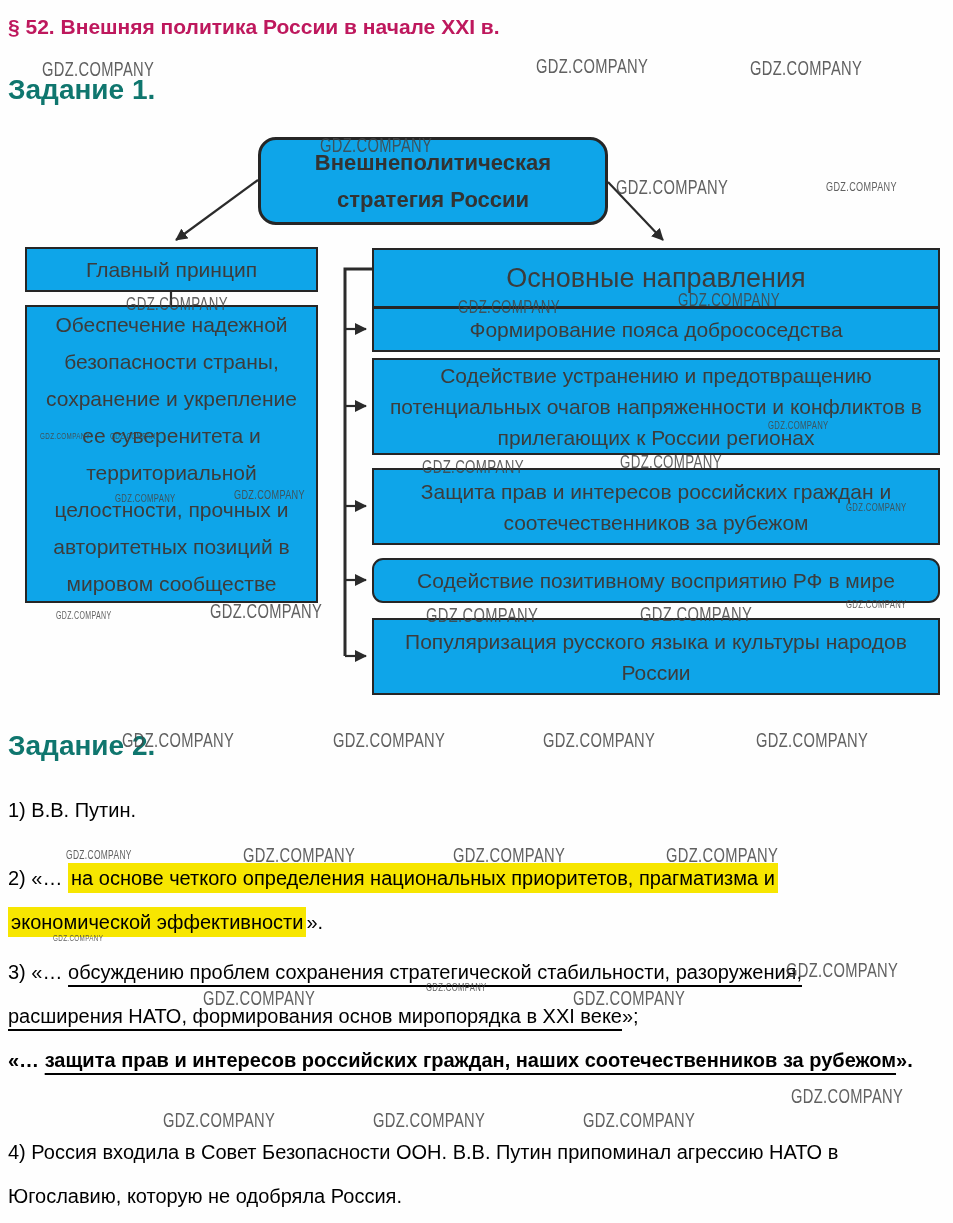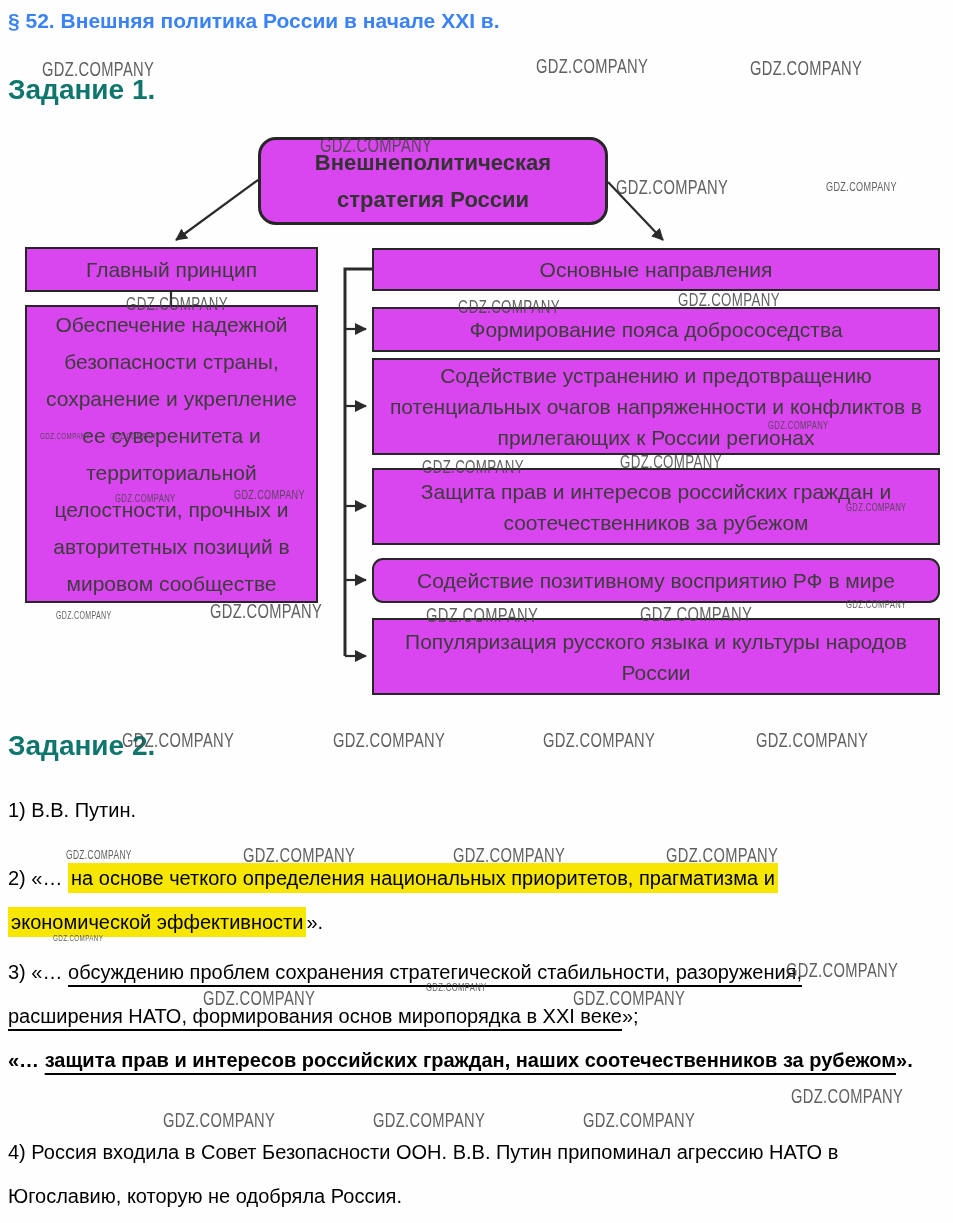--- a/index.html
+++ b/index.html
@@ -2,35 +2,35 @@
 <html style="--hl: #f7e600;"><head>
 <meta charset="utf-8">
 <style>
   html,body{margin:0;padding:0;background:#ffffff;}
   .page{
     position:relative;width:953px;height:1223px;background:#fefefe;overflow:hidden;
     font-family:"Liberation Sans", sans-serif;color:#1c1c1c;
   }
   svg.connectors{position:absolute;left:0;top:0;z-index:1;pointer-events:none;}
 
-  .title{position:absolute;left:8px;top:9px;margin:0;font-size:21px;font-weight:bold;color:#3b82f6;z-index:2;}
+  .title{position:absolute;left:8px;top:15px;margin:0;font-size:21px;font-weight:bold;color:#be185d;z-index:2;}
   .task-label{position:absolute;left:8px;font-size:28px;font-weight:bold;color:#0f766e;z-index:2;}
   .t1{top:74px;}
   .t2{top:730px;text-align:right;}
 
   .box{
-    position:absolute;z-index:2;box-sizing:border-box;border:2px solid #262626;background:#d946ef;
+    position:absolute;z-index:2;box-sizing:border-box;border:2px solid #262626;background:#0ea5e9;
     display:flex;align-items:center;justify-content:center;text-align:center;
     color:#3c3c3c;padding:2px 10px;
   }
   .root-box{left:258px;top:137px;width:350px;height:88px;border-width:3px;border-radius:18px;
     font-size:22px;font-weight:bold;line-height:37px;color:#333;}
   .left-header{left:25px;top:247px;width:293px;height:45px;font-size:21px;}
   .left-body{left:25px;top:305px;width:293px;height:298px;font-size:21px;line-height:37px;padding:4px 6px;}
-  .right-header{left:372px;top:248px;width:568px;height:43px;font-size:21px;}
+  .right-header{left:372px;top:248px;width:568px;height:60px;font-size:27px;}
   .dir{left:372px;width:568px;font-size:21px;line-height:31px;}
   .dir1{top:307px;height:45px;}
   .dir2{top:358px;height:97px;}
   .dir3{top:468px;height:77px;}
   .dir4{top:558px;height:45px;border-radius:11px;}
   .dir5{top:618px;height:77px;}
 
   .para{position:absolute;left:8px;width:905px;margin:0;font-size:20px;line-height:44px;color:#000000;z-index:2;}
   .p1{top:788px;}
   .p2{top:856px;}

